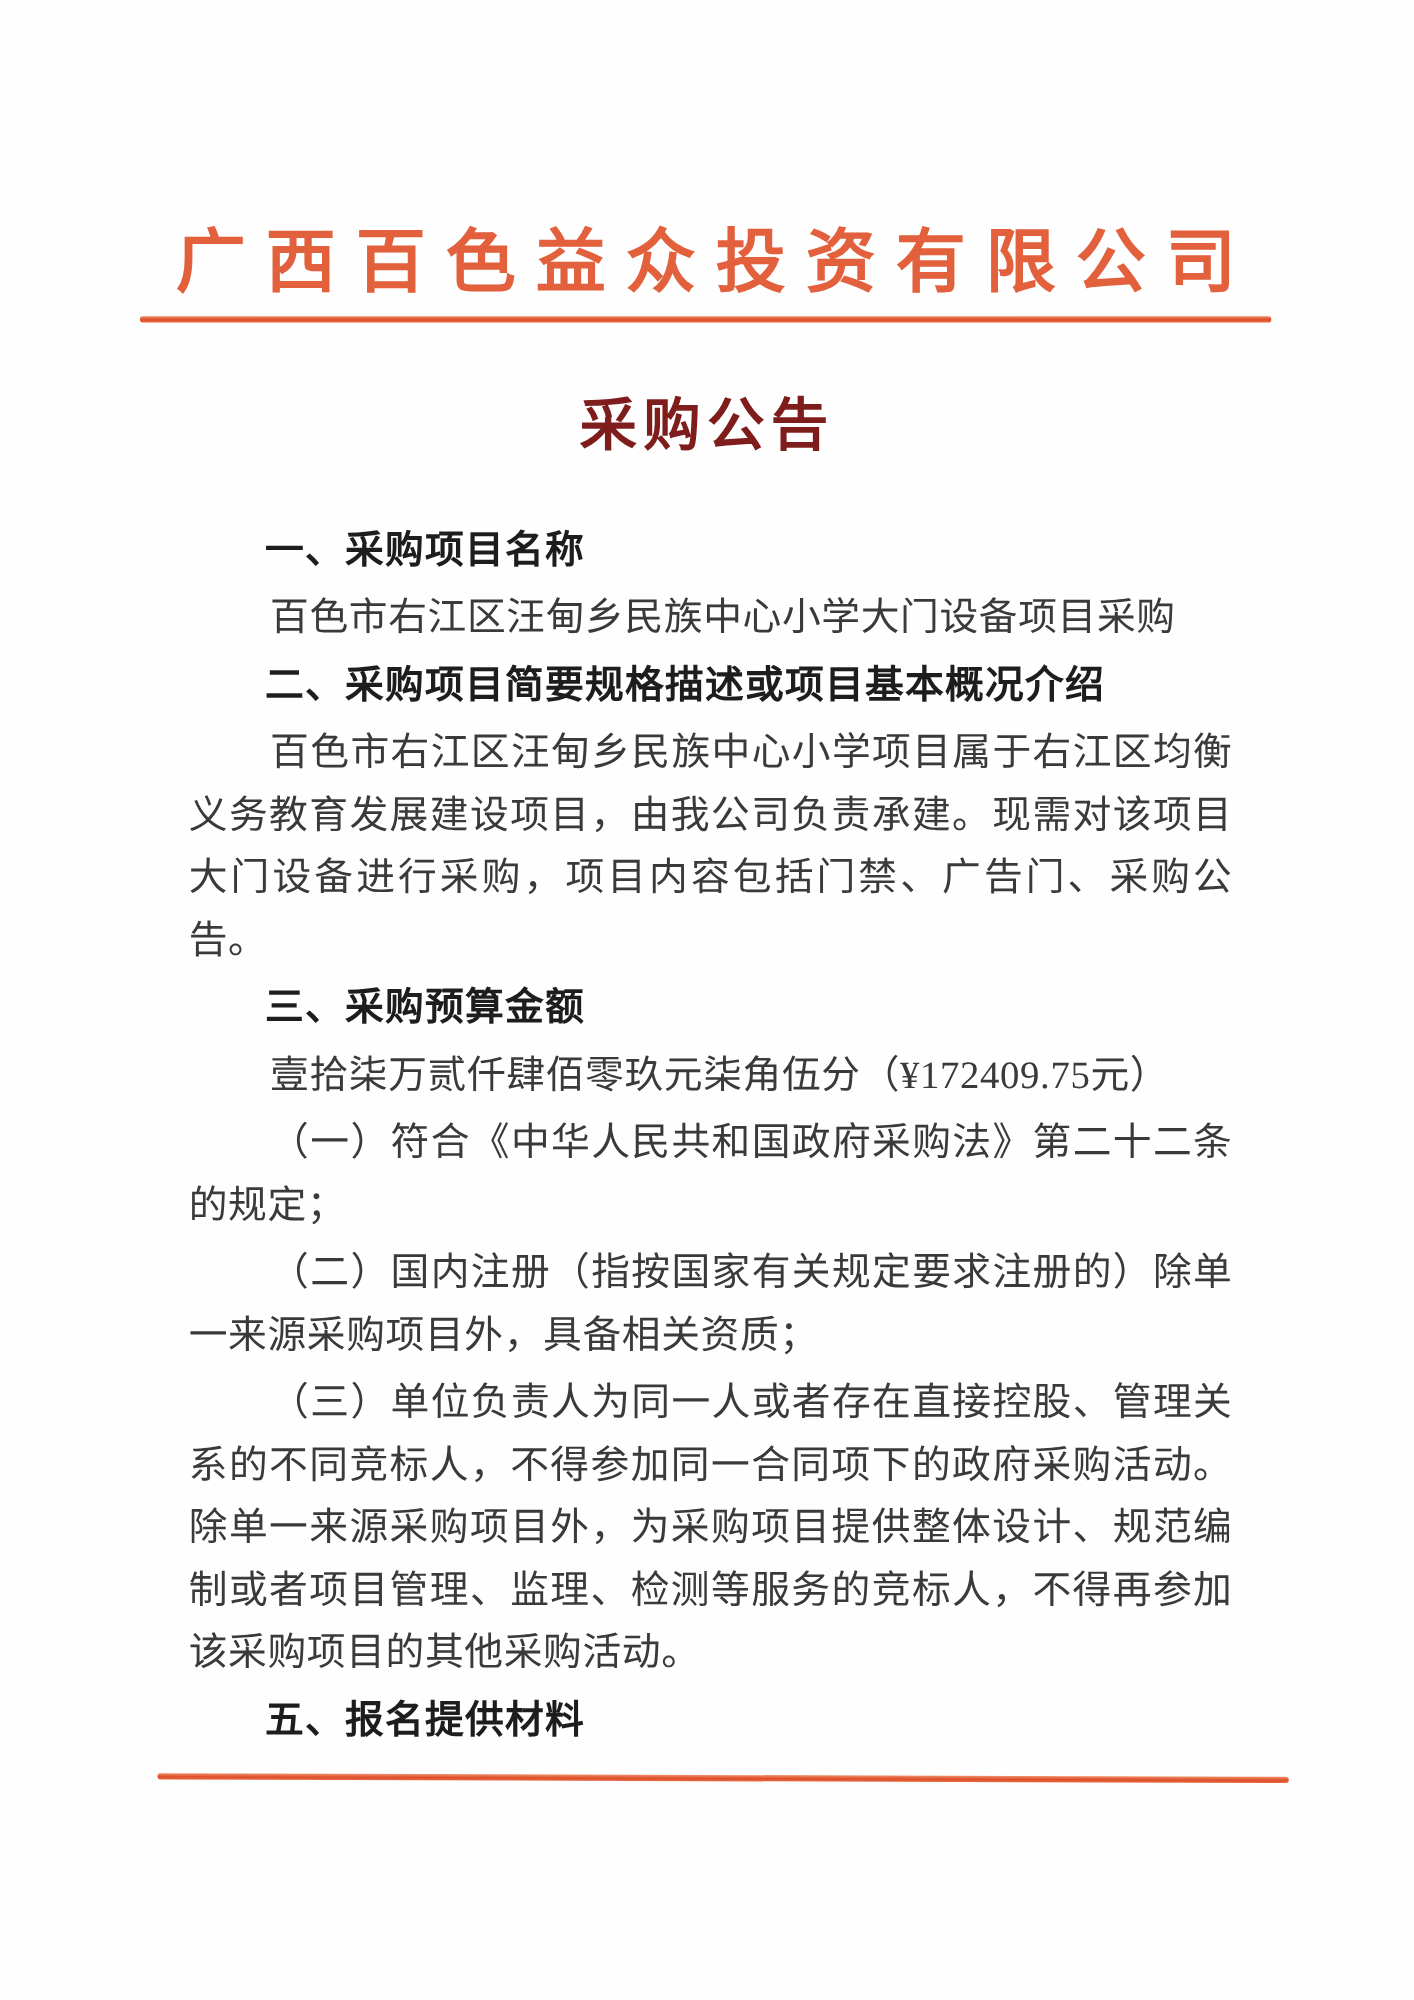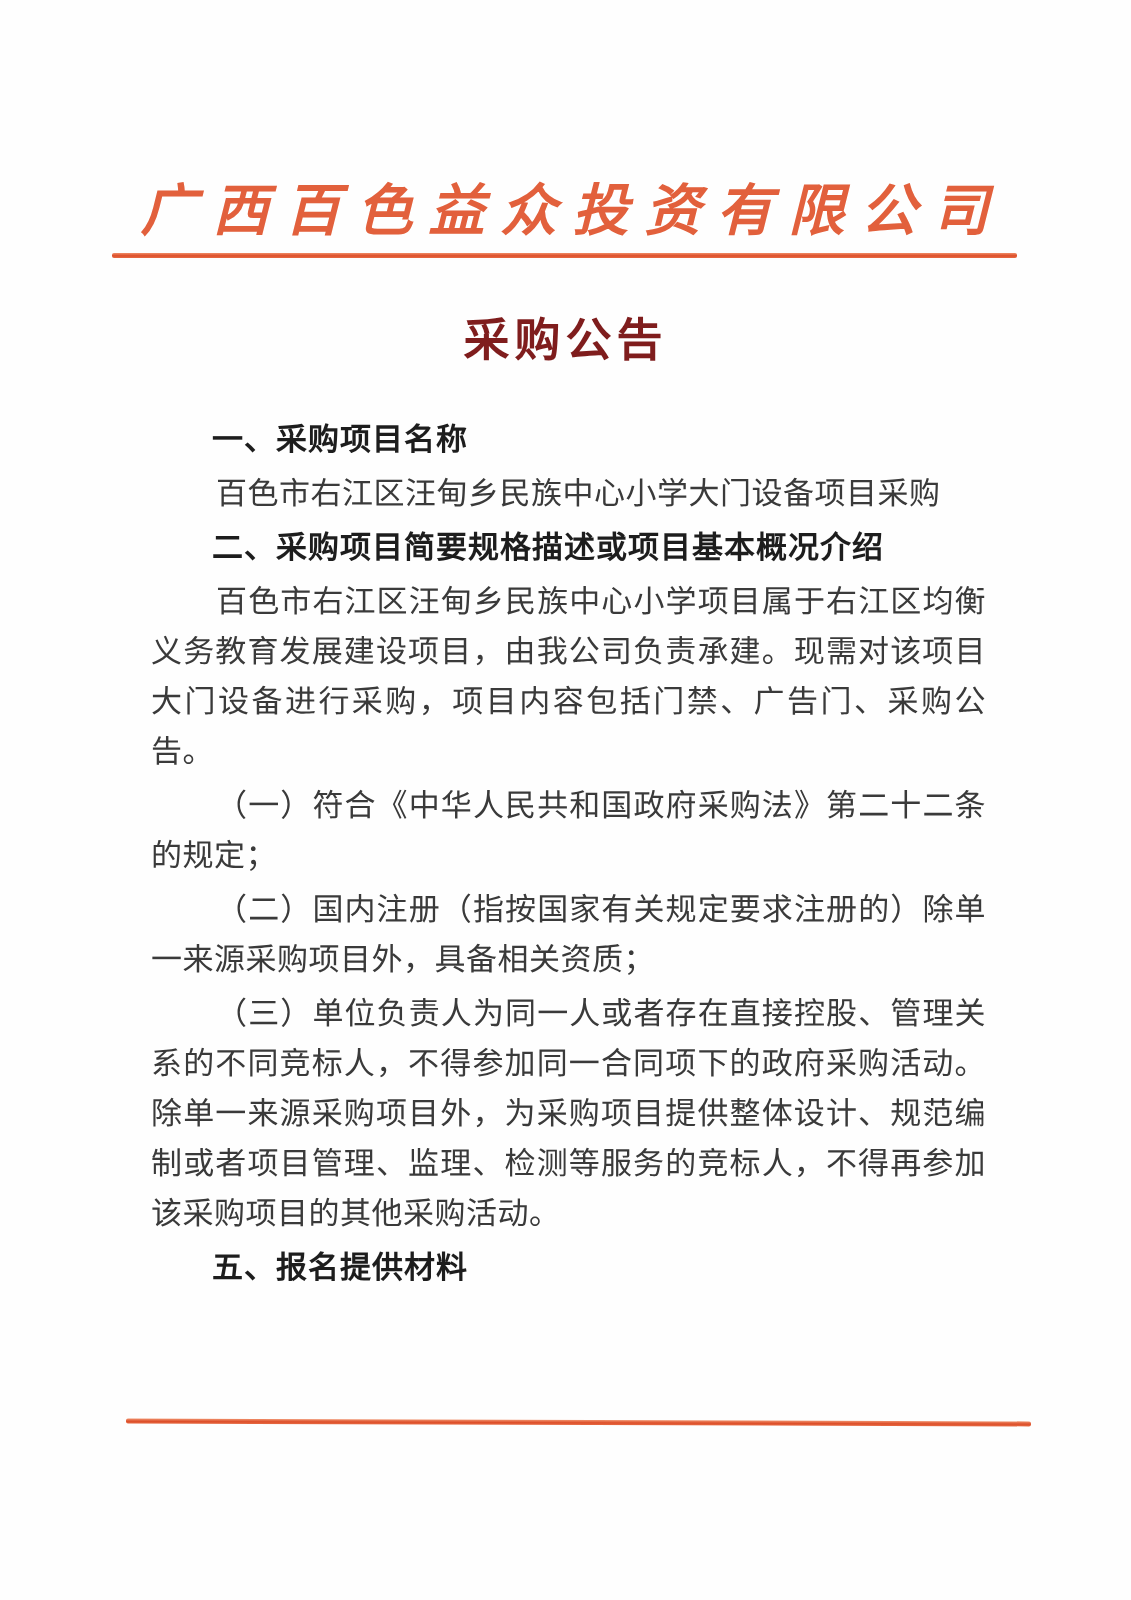--- a/index.html
+++ b/index.html
@@ -27,21 +27,20 @@
   }
   .company-name {
     font-family: "Liberation Serif", serif;
     font-weight: 700;
     font-size: 56px;
     line-height: 66px;
     letter-spacing: 16px;
     color: #e2603c;
     white-space: nowrap;
     text-indent: 16px; 
-    font-style: italic;
   }
   .letterhead-rule {
     margin-top: 9px;
     height: 5px;
     background: linear-gradient(180deg, #ef8b66 0%, #dd4f2a 55%, #e66a43 100%);
     border-radius: 2px;
   }
 
   
   .doc-title {
@@ -114,20 +113,24 @@
     <section>
       <h2>一、采购项目名称</h2>
       <p>百色市右江区汪甸乡民族中心小学大门设备项目采购</p>
     </section>
 
     <section>
       <h2>二、采购项目简要规格描述或项目基本概况介绍</h2>
       <p>百色市右江区汪甸乡民族中心小学项目属于右江区均衡义务教育发展建设项目，由我公司负责承建。现需对该项目大门设备进行采购，项目内容包括门禁、广告门、采购公告。</p>
     </section>
 
+    <section>
+      <h2>三、采购预算金额</h2>
+      <p>壹拾柒万贰仟肆佰零玖元柒角伍分（¥172409.75元）</p>
+    </section>
 
     <section>
       <p>（一）符合《中华人民共和国政府采购法》第二十二条的规定；</p>
       <p>（二）国内注册（指按国家有关规定要求注册的）除单一来源采购项目外，具备相关资质；</p>
       <p>（三）单位负责人为同一人或者存在直接控股、管理关系的不同竞标人，不得参加同一合同项下的政府采购活动。除单一来源采购项目外，为采购项目提供整体设计、规范编制或者项目管理、监理、检测等服务的竞标人，不得再参加该采购项目的其他采购活动。</p>
     </section>
 
     <section>
       <h2>五、报名提供材料</h2>
     </section>

